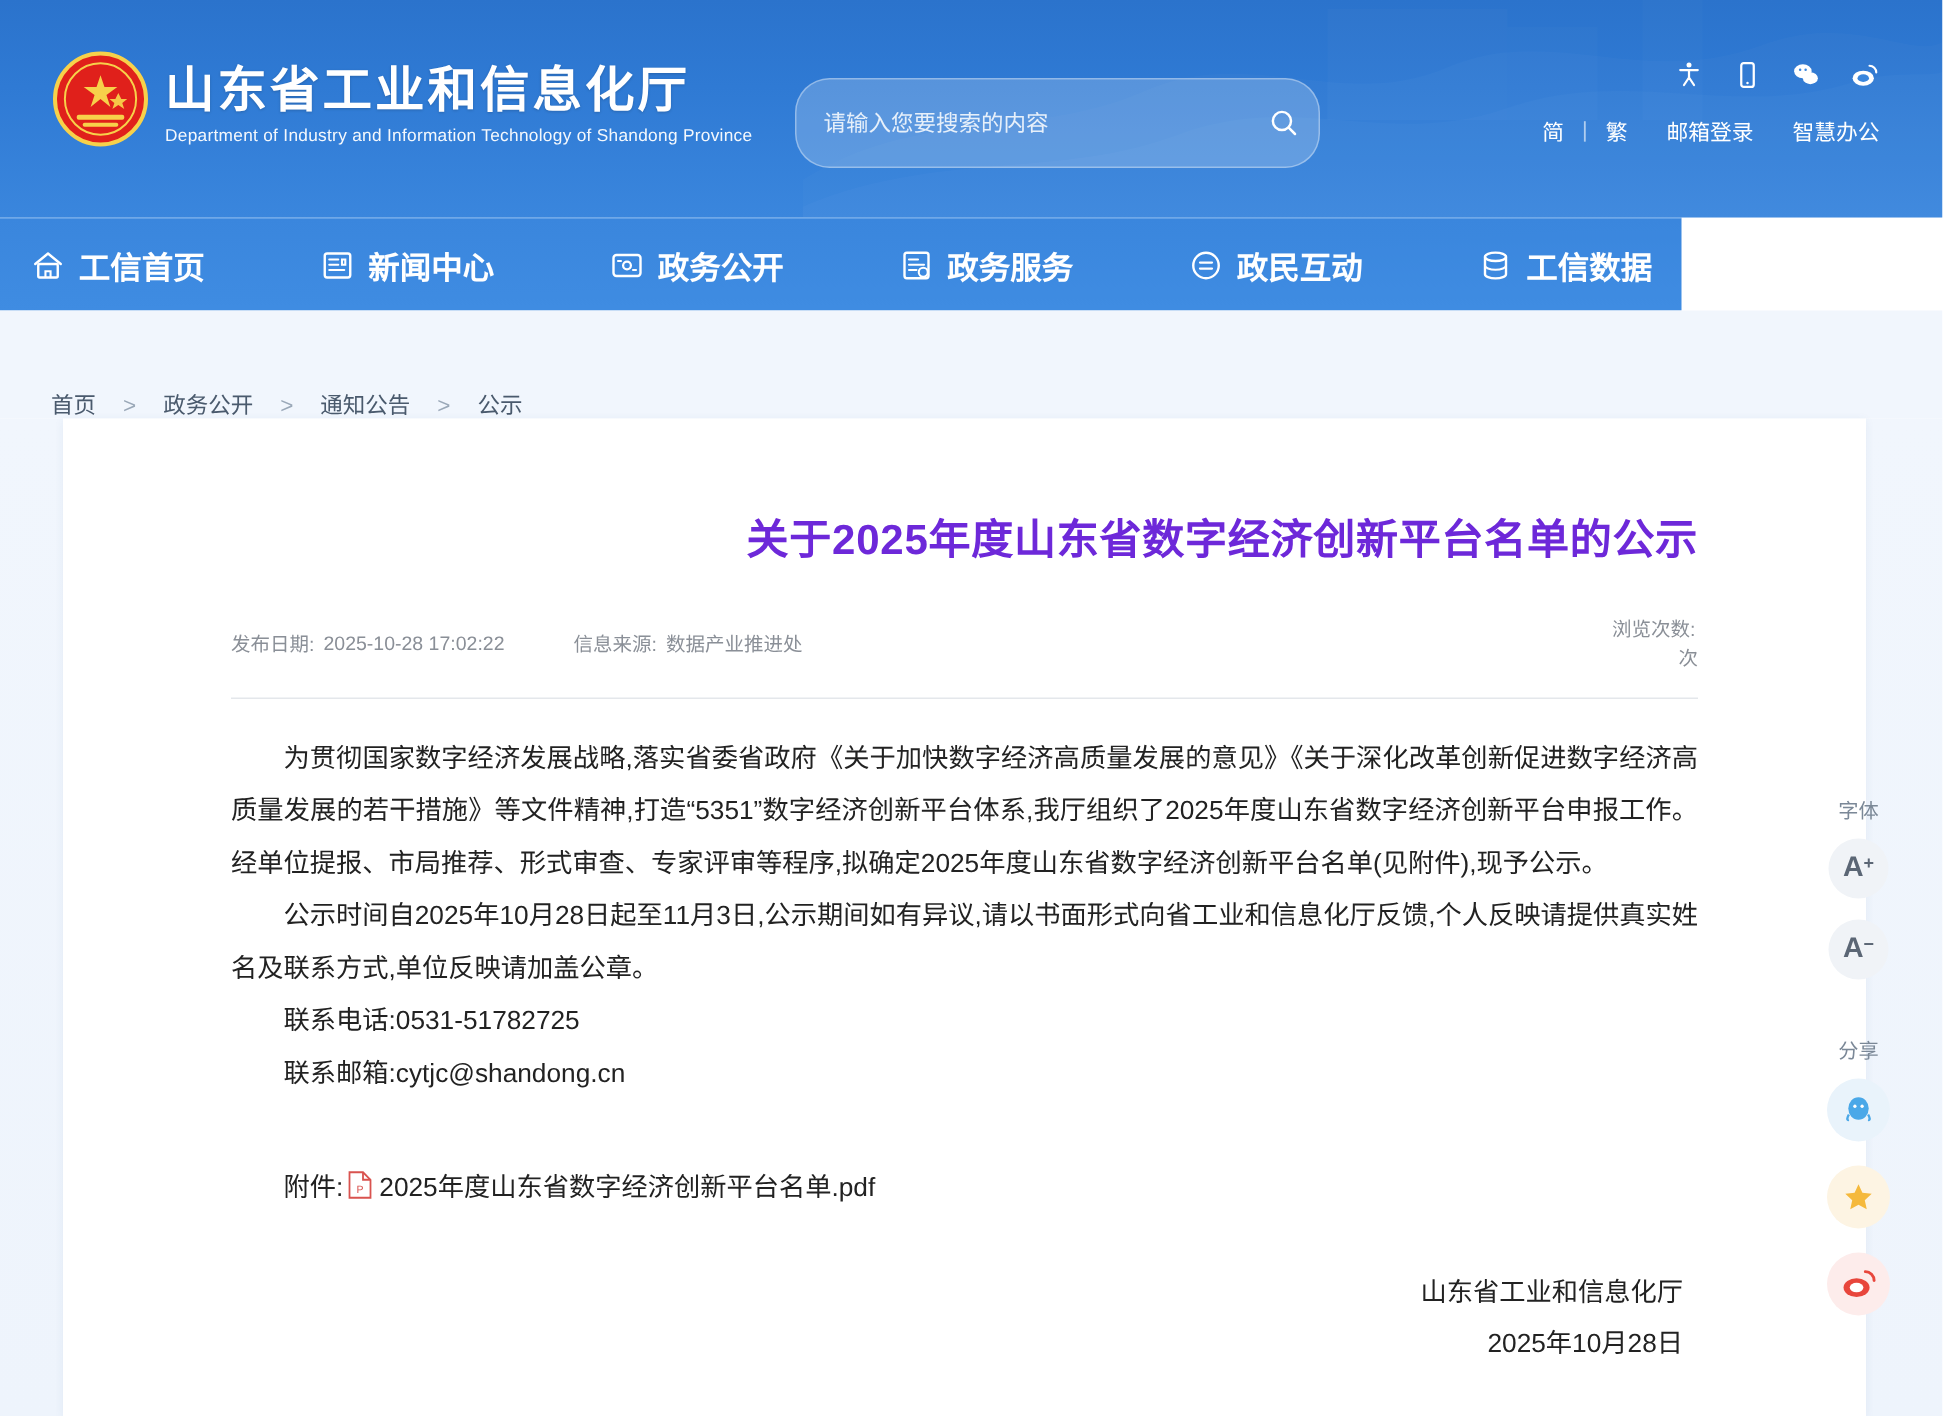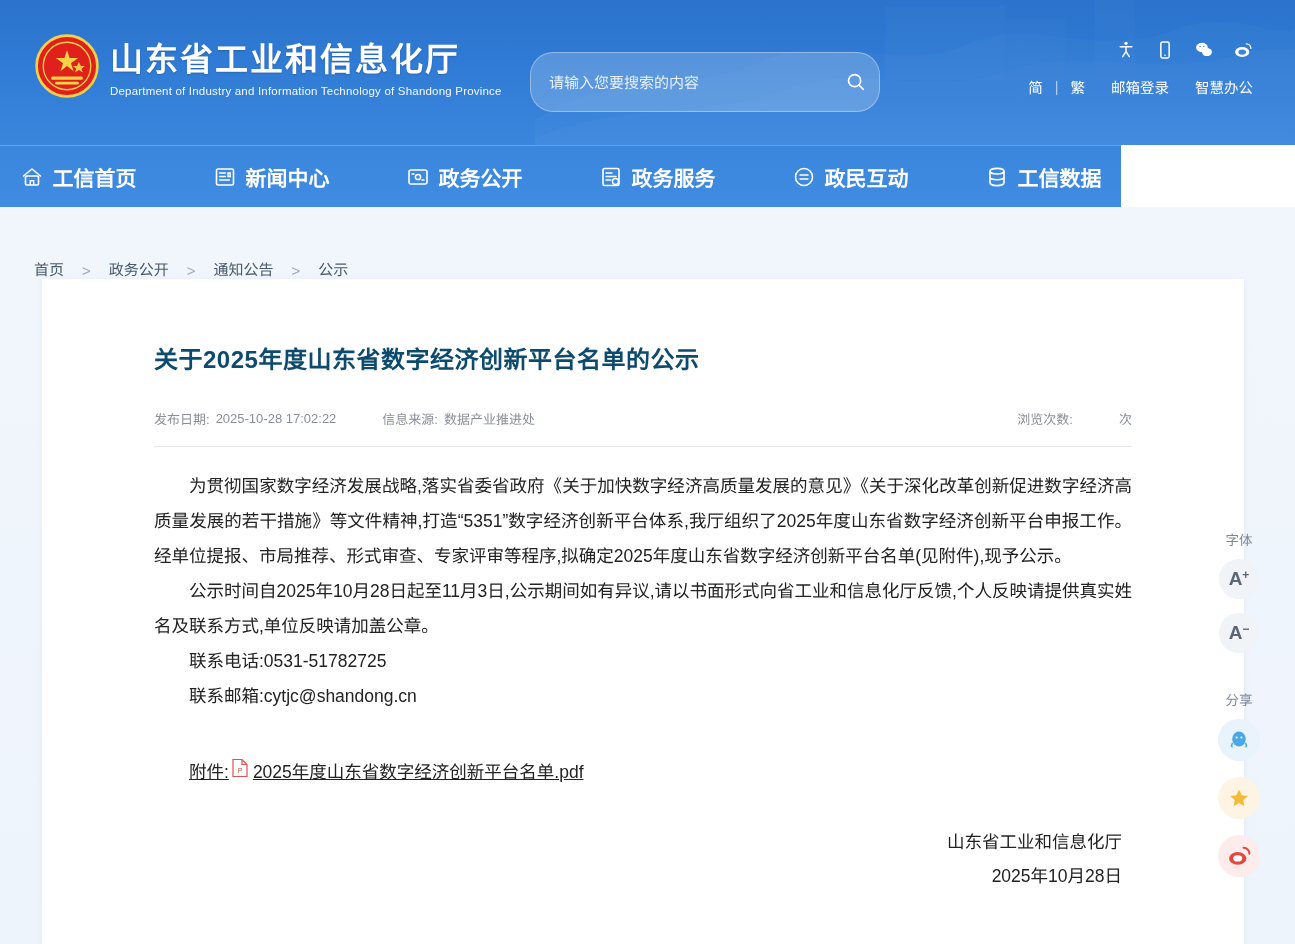--- a/index.html
+++ b/index.html
@@ -166,64 +166,63 @@
     left: 42px; top: 0;
     width: 1202px;
     min-height: 665px;
     background: #ffffff;
     box-shadow: 0 1px 6px rgba(40,80,140,.07);
   }
   .article {
     padding: 58px 112px 0 112px;
   }
   .art-title {
-    text-align: left;
-    font-size: 24px;
+    text-align: right;
+    font-size: 28px;
     font-weight: bold;
-    color: #0c4a6e;
+    color: #6d28d9;
     line-height: 46px;
     letter-spacing: .5px;
   }
   .meta {
     margin-top: 26px;
     display: flex;
     align-items: center;
     font-size: 13px;
     color: #8a8f97;
     padding-bottom: 18px;
   }
   .meta .m-label { color: #8a8f97; }
   .meta .m-val { color: #8a8f97; margin-left: 6px; }
   .meta .m-grp { display: flex; align-items: center; }
   .meta .m-grp + .m-grp { margin-left: 46px; }
-  .meta .m-right { margin-left: auto; display: flex; align-items: center; }
+  .meta .m-right { margin-left: auto; display: flex; align-items: center; flex-direction: column; }
   .meta .m-right .m-val { margin-left: 46px; }
   .divider {
     border-top: 1px solid #e4e7eb;
     margin: 0 0 22px 0;
   }
 
   .body-text {
     font-size: 17.5px;
     line-height: 35px;
     color: #222222;
     text-align: justify;
   }
   .body-text p { text-indent: 2em; margin: 0; }
   .contact { text-indent: 2em; margin: 0; }
 
   .attach {
     margin-top: 44px;
     font-size: 17.5px;
     color: #222222;
     display: flex;
-    align-items: flex-start;
+    align-items: center;
     text-indent: 0;
     padding-left: 2em;
-    text-decoration: underline;
   }
   .pdf-ic { margin: 0 4px 0 2px; display:inline-block; }
   .attach a { color: #222; text-decoration: none; cursor: pointer; }
 
   .sign {
     margin-top: 42px;
     text-align: right;
     font-size: 17.5px;
     line-height: 34px;
     color: #222222;

